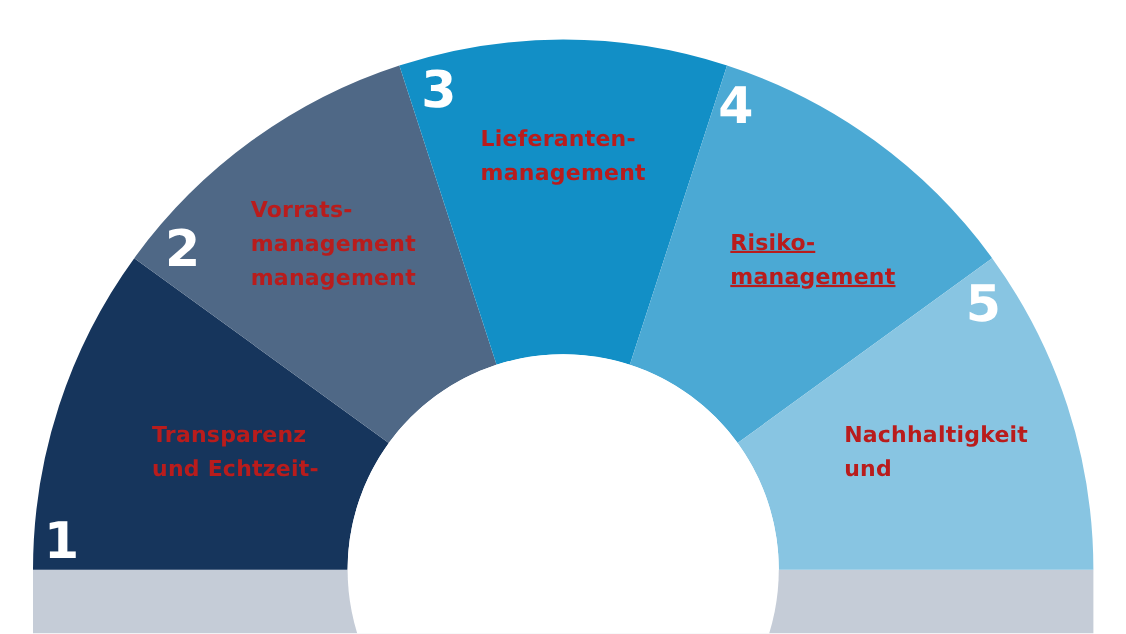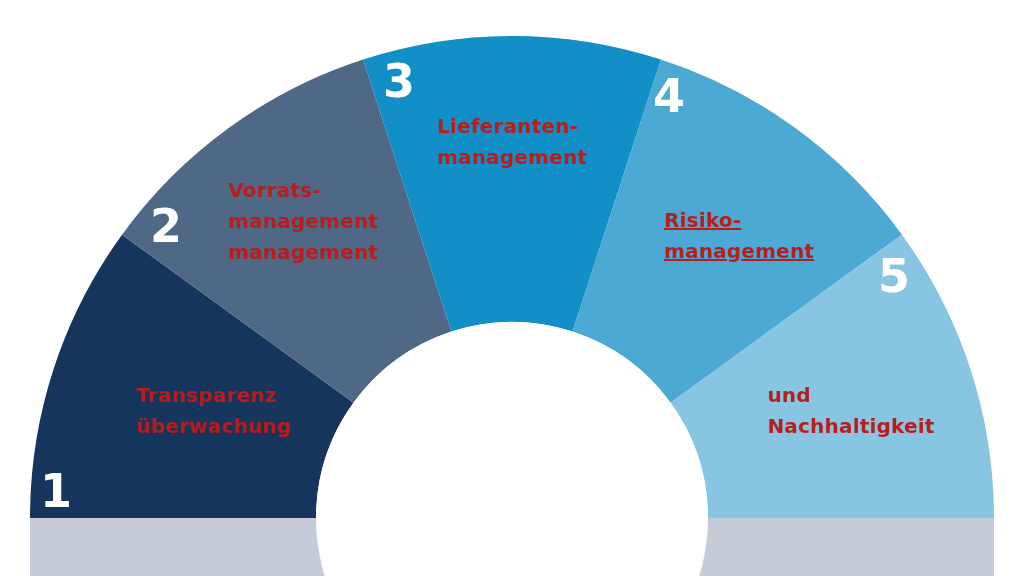--- a/index.html
+++ b/index.html
@@ -20,21 +20,21 @@
   <path fill="#128FC6" d="M 363.05 59.59 A 482 482 0 0 1 660.95 59.59 L 572.57 331.59 A 196 196 0 0 0 451.43 331.59 Z"></path>
   <path fill="#4BA9D4" d="M 660.95 59.59 A 482 482 0 0 1 901.95 234.69 L 670.57 402.79 A 196 196 0 0 0 572.57 331.59 Z"></path>
   <path fill="#88C5E2" d="M 901.95 234.69 A 482 482 0 0 1 994 518 L 708 518 A 196 196 0 0 0 670.57 402.79 Z"></path>
 
   <circle cx="512" cy="518" r="196" fill="#ffffff"></circle>
 </svg>
 
 <div class="num" style="left:40px; top:468px;">1</div>
 <div class="lbl" style="left:182px; top:380px;margin-left:32px;">
   <div>Transparenz</div>
-  <div>überwachung</div>
+  <div>und Echtzeit-</div>
 </div>
 
 <div class="num" style="left:150px; top:203px;">2</div>
 <div class="lbl" style="left:303px; top:175px;">
   <div>Vorrats-</div>
   <div>management</div>
   <div>management</div>
 </div>
 
 <div class="num" style="left:383px; top:58px;">3</div>
@@ -44,15 +44,15 @@
 </div>
 
 <div class="num" style="left:653px; top:73px;">4</div>
 <div class="lbl" style="left:739px; top:205px;text-decoration:underline;">
   <div>Risiko-</div>
   <div>management</div>
 </div>
 
 <div class="num" style="left:878px; top:253px;">5</div>
 <div class="lbl" style="left:851px; top:380px;">
+  <div>Nachhaltigkeit</div>
   <div>und</div>
-  <div>Nachhaltigkeit</div>
 </div>
 
 </body></html>

